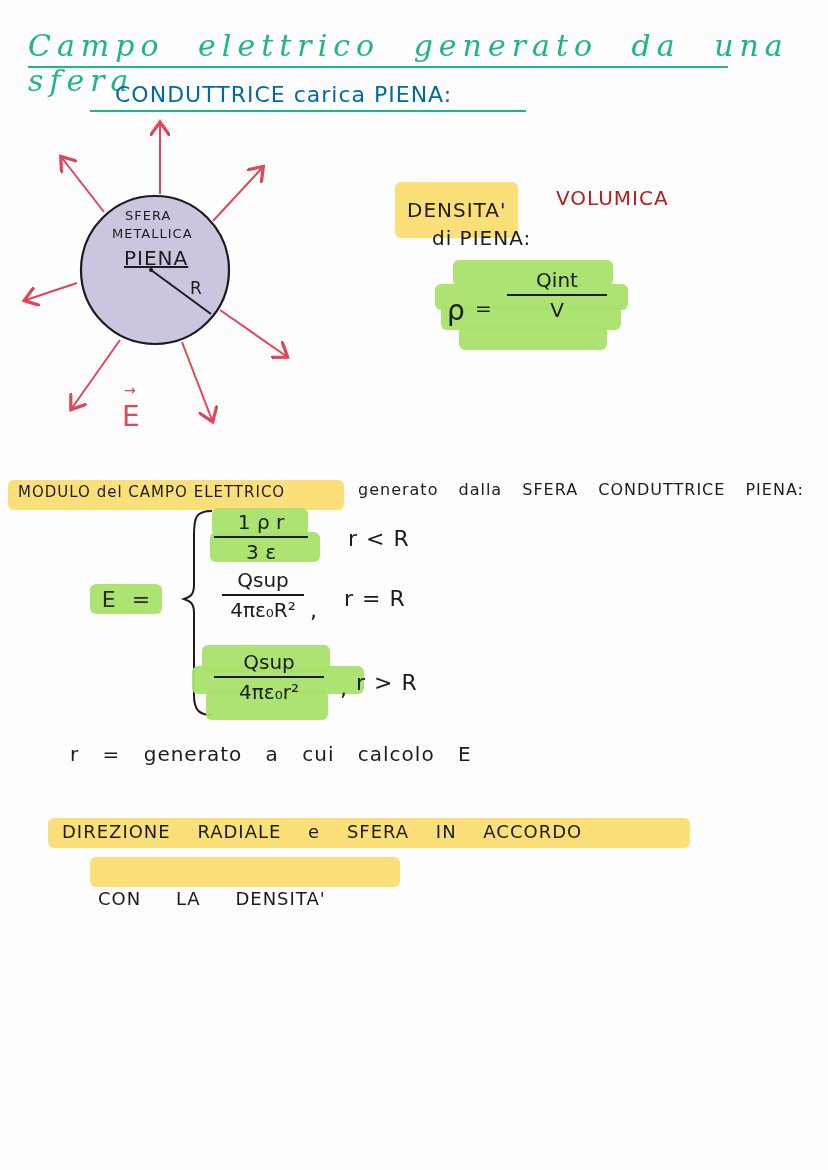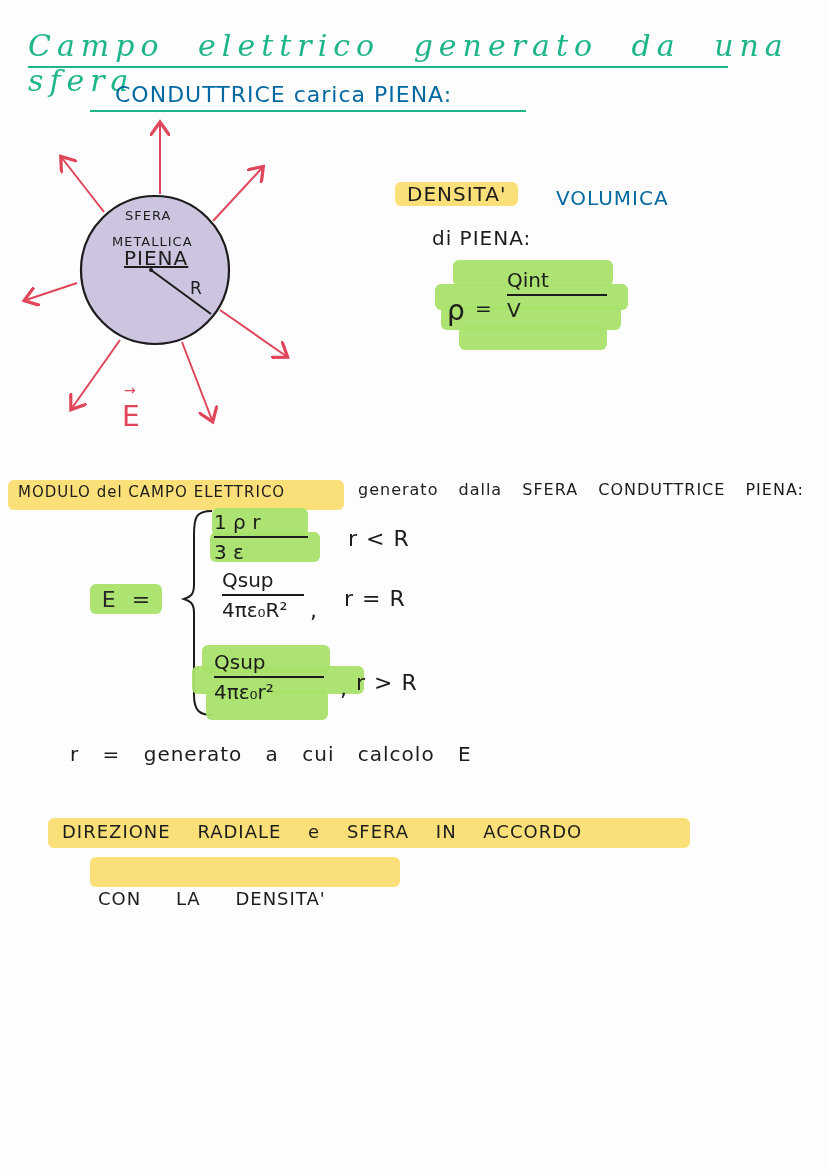--- a/index.html
+++ b/index.html
@@ -19,26 +19,26 @@
   .title2 {
     left: 115px; top: 82px; font-size: 22px; color: #0369a1; letter-spacing: 1px;
   }
   .title-line2 { left: 90px; top: 110px; width: 436px; height: 2px; background: #1fb58a; }
 
   .hl-yellow { background: #fbe07a; border-radius: 6px; }
   .hl-green { background: #a8e26a; border-radius: 6px; opacity: 0.95; }
 
   .diagram { left: 0; top: 110px; width: 320px; height: 330px; }
 
-  .dens-label { left: 395px; top: 182px; padding: 0 12px; font-size: 20px; }
-  .vol-label { left: 556px; top: 186px; font-size: 20px; color: #0369a1; }
+  .dens-label { left: 395px; top: 182px; padding: 16px 12px; font-size: 20px; }
+  .vol-label { left: 556px; top: 186px; font-size: 20px; color: #b91c1c; }
   .carica-label { left: 432px; top: 226px; font-size: 20px; }
 
   .rho-block { left: 435px; top: 258px; width: 195px; height: 95px; }
-  .frac { position: absolute; display: flex; flex-direction: column; align-items: flex-start; }
+  .frac { position: absolute; display: flex; flex-direction: column; align-items: center; }
   .frac .num, .frac .den { font-size: 20px; white-space: nowrap; }
   .frac .bar { height: 2px; background: #1c1c1c; width: 100%; margin: 2px 0; }
 
   .modulo-hl { left: 8px; top: 480px; width: 336px; height: 30px; }
   .modulo-text { left: 18px; top: 483px; font-size: 15px; white-space: nowrap; }
   .modulo-rest { left: 358px; top: 480px; font-size: 16px; white-space: nowrap; word-spacing: 14px; }
 
   .e-eq { left: 90px; top: 584px; width: 72px; height: 30px; font-size: 22px;
           display:flex; align-items:center; justify-content:center; gap:16px; }
 
@@ -72,21 +72,21 @@
       <line x1="77" y1="283" x2="26" y2="300"></line>
       <line x1="220" y1="310" x2="286" y2="356"></line>
       <line x1="120" y1="340" x2="72" y2="408"></line>
       <line x1="182" y1="342" x2="212" y2="420"></line>
     </g>
     <circle cx="155" cy="270" r="74" fill="#cdc4df" stroke="#1c1c1c" stroke-width="2.2"></circle>
     <line x1="151" y1="270" x2="211" y2="314" stroke="#1c1c1c" stroke-width="2"></line>
     <circle cx="151" cy="270" r="2" fill="#1c1c1c"></circle>
   </svg>
   <div class="abs hand" style="left:125px;top:98px;font-size:13px;">SFERA</div>
-  <div class="abs hand" style="left:112px;top:116px;font-size:13px;margin-top:8px;">METALLICA</div>
+  <div class="abs hand" style="left:112px;top:116px;font-size:13px;">METALLICA</div>
   <div class="abs hand" style="left:124px;top:136px;font-size:20px;text-decoration:underline;">PIENA</div>
   <div class="abs hand" style="left:190px;top:168px;font-size:17px;">R</div>
   <div class="abs hand" style="left:124px;top:272px;font-size:14px;color:#e0455a;">→</div>
   <div class="abs hand" style="left:122px;top:290px;font-size:28px;color:#e0455a;">E</div>
 </div>
 
 <div class="abs dens-label hand hl-yellow">DENSITA'</div>
 <div class="abs vol-label hand">VOLUMICA</div>
 <div class="abs carica-label hand">di PIENA:</div>
 

